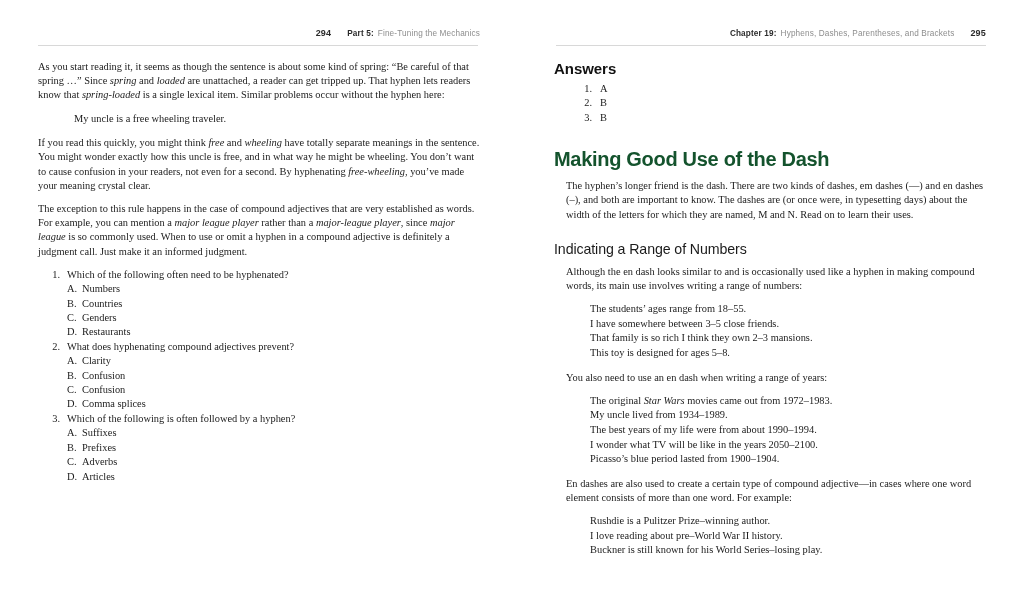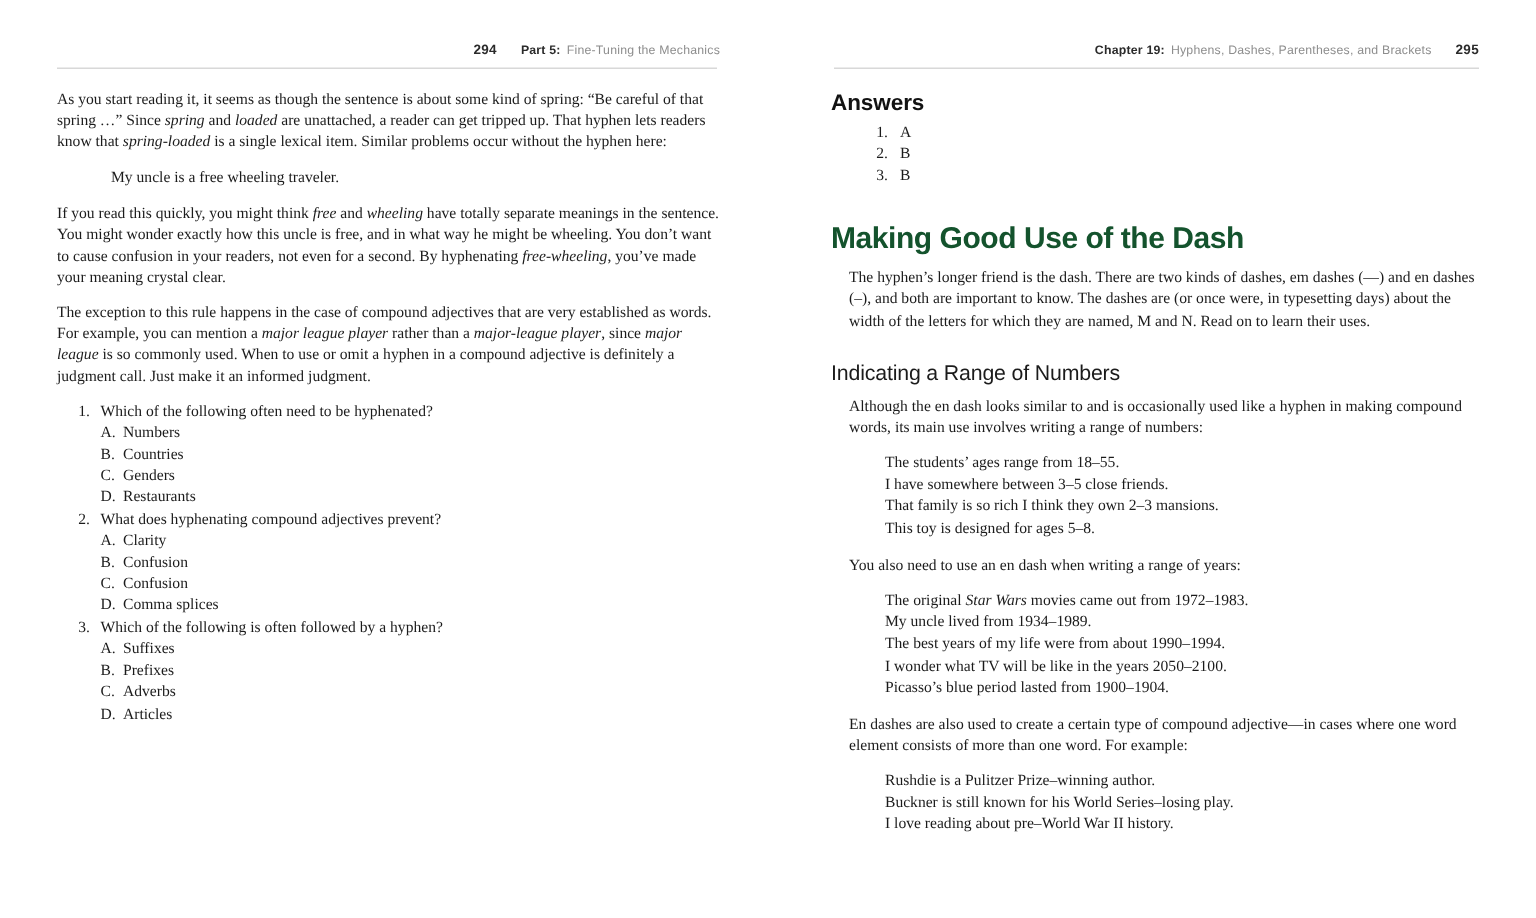--- a/index.html
+++ b/index.html
@@ -328,18 +328,18 @@
             <div class="example-line">The best years of my life were from about 1990–1994.</div>
             <div class="example-line">I wonder what TV will be like in the years 2050–2100.</div>
             <div class="example-line">Picasso’s blue period lasted from 1900–1904.</div>
           </div>
       </div>
 
       <p class="para" style="padding-left:12px;">En dashes are also used to create a certain type of compound adjective—in cases where one word element consists of more than one word. For example:</p>
 
       <div class="example-block" id="examples-compound">
           <div class="example-line">Rushdie is a Pulitzer Prize–winning author.</div>
+          <div class="example-line">I love reading about pre–World War II history.</div>
           <div class="example-line">Buckner is still known for his World Series–losing play.</div>
-          <div class="example-line">I love reading about pre–World War II history.</div>
         </div>
     </div>
   </div>
 </div>
 
 </body></html>

